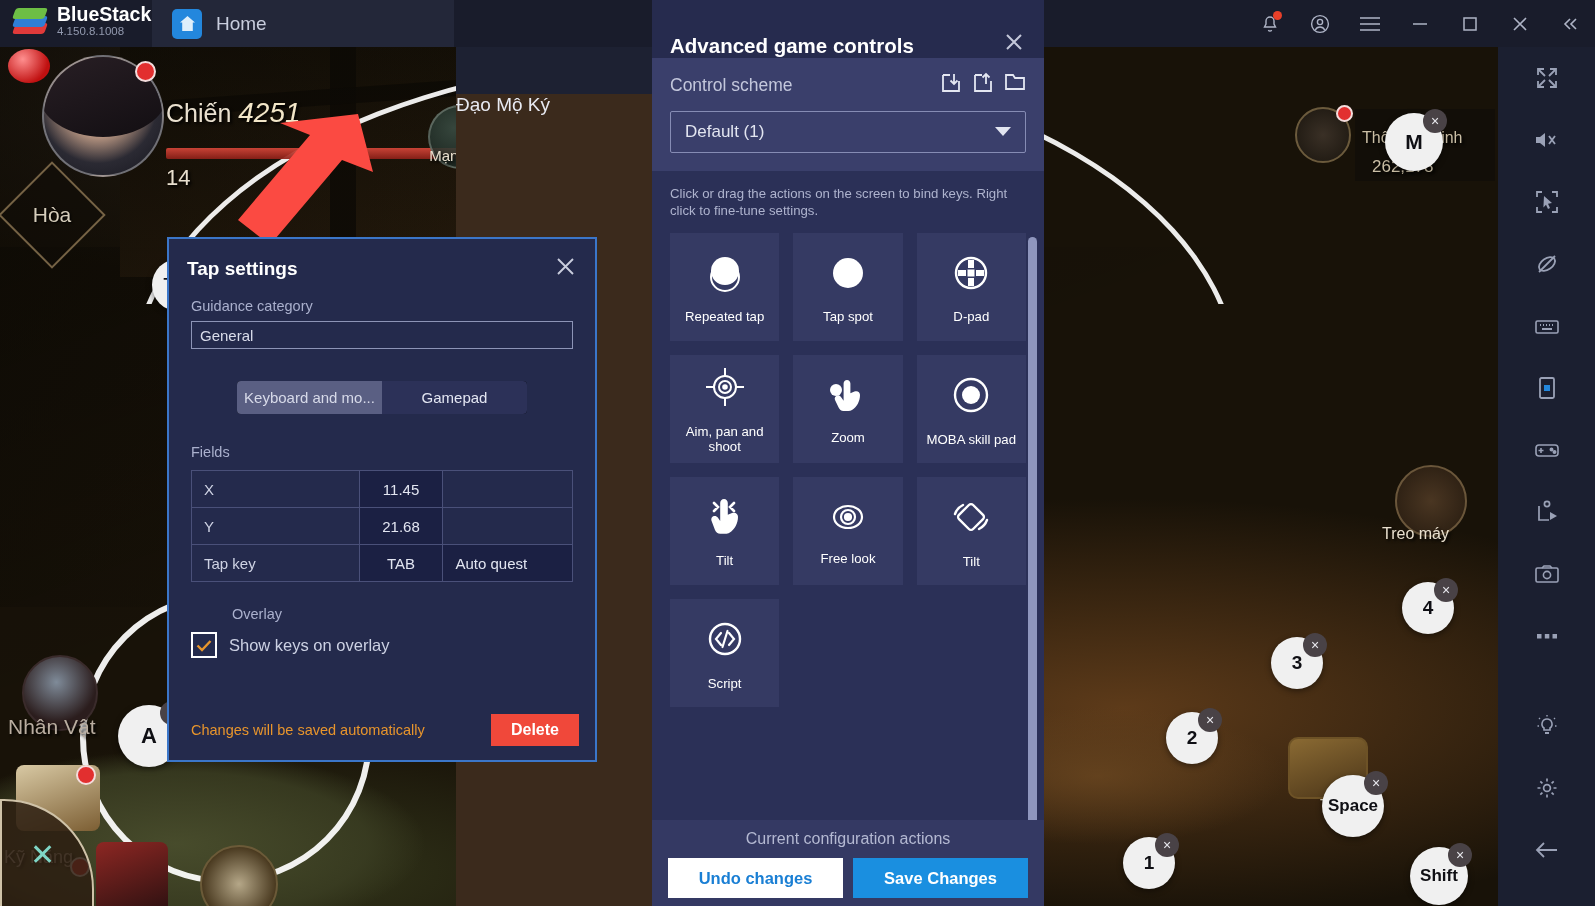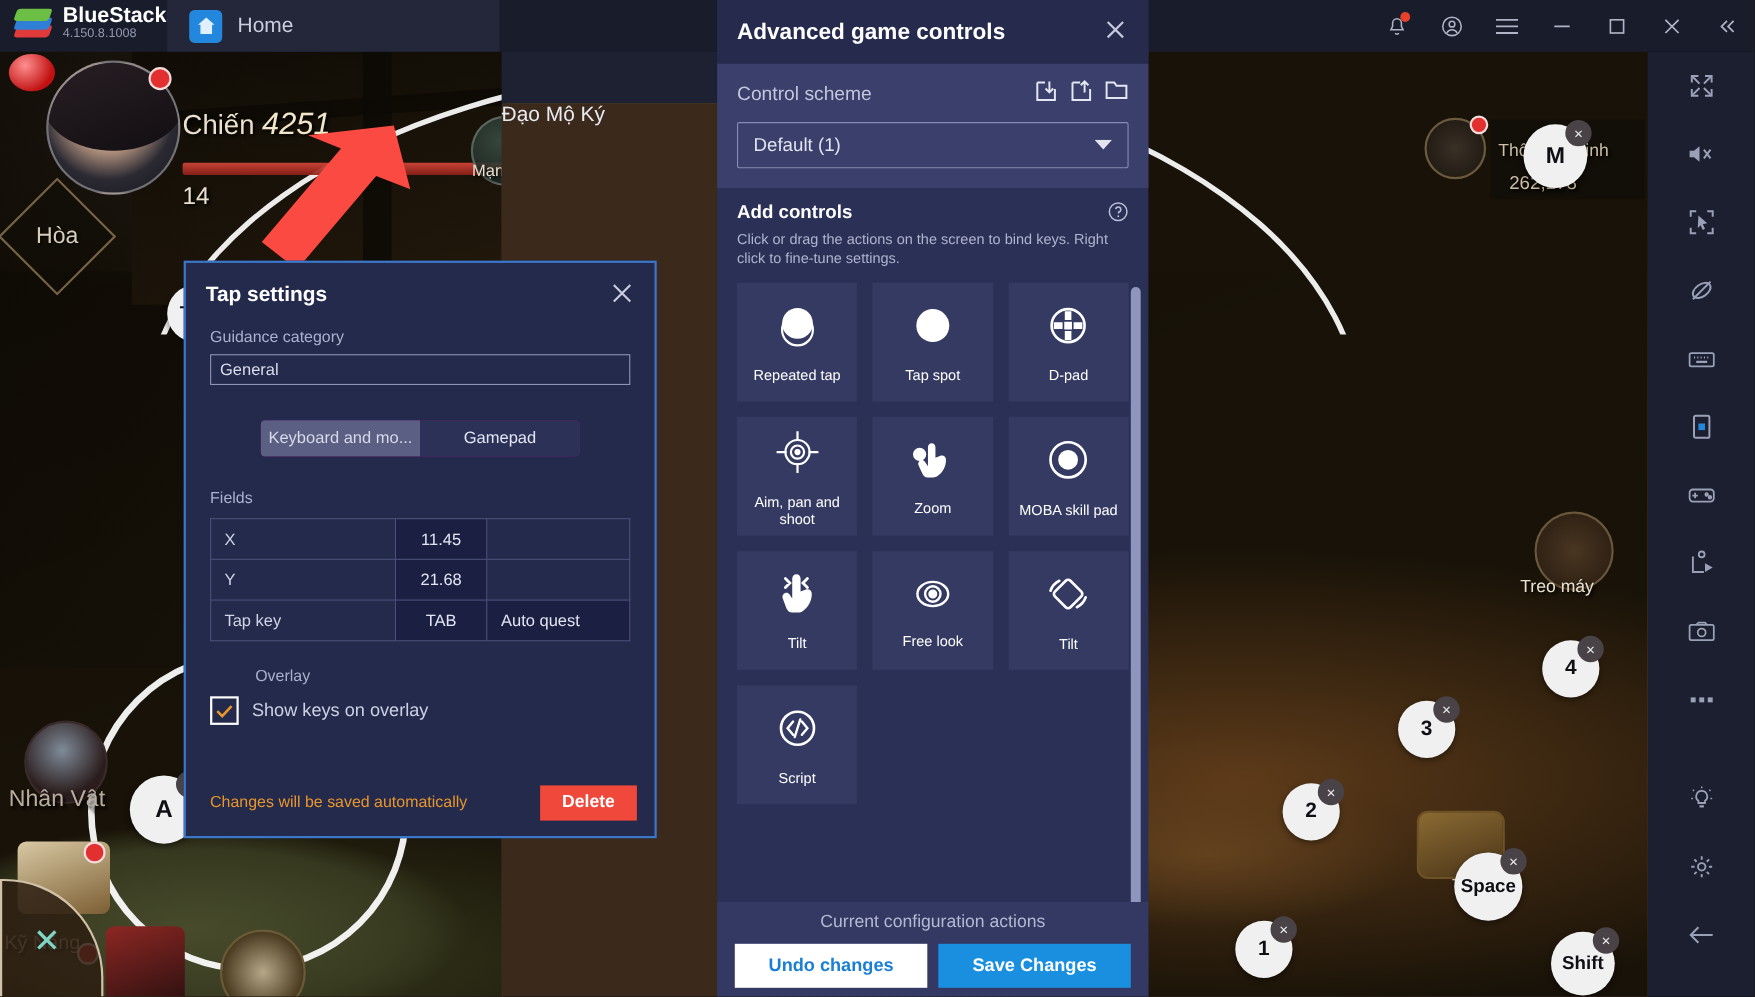--- a/index.html
+++ b/index.html
@@ -94,21 +94,21 @@
       background:#494246;color:#e9e9ee;font-size:14px;font-weight:normal;
       display:flex;align-items:center;justify-content:center;}
 
   
   .rbar{position:absolute;right:0;top:47px;width:97px;height:859px;background:#1b1f30;z-index:55;}
   .rbtn{width:97px;height:62px;display:flex;align-items:center;justify-content:center;color:#9aa1b6;}
 
   
   .agc{position:absolute;left:652px;top:0;width:392px;height:906px;
        background:#2b3057;z-index:70;display:flex;flex-direction:column;}
-  .agc-title{height:58px;background:#262b4e;display:flex;align-items:center;
+  .agc-title{height:58px;background:#262b4e;display:flex;align-items:flex-end;
        justify-content:space-between;padding:0 18px;box-sizing:border-box;}
   .agc-title h1{margin:0;color:#fff;font-size:20.5px;font-weight:bold;}
   .agc-x{color:#c4c8da;cursor:pointer;}
   .agc-scheme{background:#3a3f6b;padding:14px 18px 18px;box-sizing:border-box;}
   .agc-scheme-row{display:flex;align-items:center;justify-content:space-between;margin-bottom:12px;}
   .agc-scheme-row span{color:#c3c7dc;font-size:17.5px;}
   .agc-sch-icons{display:flex;gap:10px;color:#e4e7f2;}
   .agc-select{height:40px;border:1px solid #868cb4;border-radius:2px;display:flex;
        align-items:center;justify-content:space-between;padding:0 14px;color:#e2e5f0;font-size:17px;}
   .agc-add{padding:12px 18px 4px;box-sizing:border-box;}
@@ -134,21 +134,21 @@
           background:#242a4c;border:2px solid #3b76c9;z-index:80;box-sizing:border-box;}
   .tap-head{display:flex;align-items:center;justify-content:space-between;
             padding:16px 18px 6px;box-sizing:border-box;}
   .tap-head h2{margin:0;color:#fff;font-size:19px;font-weight:bold;}
   .tap-x{color:#c9cddd;cursor:pointer;}
   .tap-body{padding:10px 22px 0;box-sizing:border-box;}
   .lbl{color:#aab0cd;font-size:14.5px;margin-bottom:7px;}
   .tap-input{height:28px;border:1px solid #8d94b6;display:flex;align-items:center;
              padding:0 8px;color:#d9dcea;font-size:15px;box-sizing:border-box;}
   .seg{margin:32px auto 0;width:290px;height:33px;display:flex;border-radius:4px;overflow:hidden;
-       background:#701a75;}
+       background:#000000;}
   .seg div{flex:1;display:flex;align-items:center;justify-content:center;font-size:15px;}
   .seg .on{background:#5a5f83;color:#d7dae9;}
   .seg .off{background:#2c3158;color:#e3e6f2;}
   .tbl{margin-top:10px;border:1px solid #4a5079;border-collapse:collapse;width:100%;}
   .tbl td{border:1px solid #4a5079;height:36px;font-size:15px;color:#e2e5f1;padding:0 12px;}
   .tbl td.k{width:44%;color:#cfd3e4;}
   .tbl td.v{width:22%;text-align:center;background:#1b2043;}
   .tbl td.e{width:34%;background:#1b2043;}
   .tbl td.e.empty{background:#242a4c;}
   .chkrow{display:flex;align-items:center;gap:12px;margin-top:10px;}
@@ -477,30 +477,20 @@
         <span>Default (1)</span>
         <span>
           <svg width="16" height="10" viewBox="0 0 16 10" fill="#e2e5f0">
               <path d="M0 0h16L8 9z"></path>
             </svg>
         </span>
       </div>
     </div>
 
     <div class="agc-add">
-      <div class="agc-add-h">
-        <b>Add controls</b>
-        <span>
-          <svg width="19" height="19" viewBox="0 0 19 19" fill="none" stroke="#b9bed6" stroke-width="1.4">
-            <circle cx="9.5" cy="9.5" r="8"></circle>
-            <path d="M7.3 7.2a2.3 2.3 0 1 1 2.6 2.6v1.3" stroke-width="1.4"></path>
-            <circle cx="9.6" cy="13.6" r=".85" fill="#b9bed6" stroke="none"></circle>
-          </svg>
-        </span>
-      </div>
       <p>Click or drag the actions on the screen to bind keys. Right click to fine-tune settings.</p>
     </div>
 
     <div class="agc-grid-wrap">
       <div class="agc-grid" id="tiles">
           <div class="tile">
             <span><svg width="44" height="44" viewBox="0 0 44 44">
                 <circle cx="22" cy="26" r="14" fill="none" stroke="#fff" stroke-width="2"></circle>
                 <circle cx="22" cy="20" r="14" fill="#fff"></circle>
               </svg></span>

